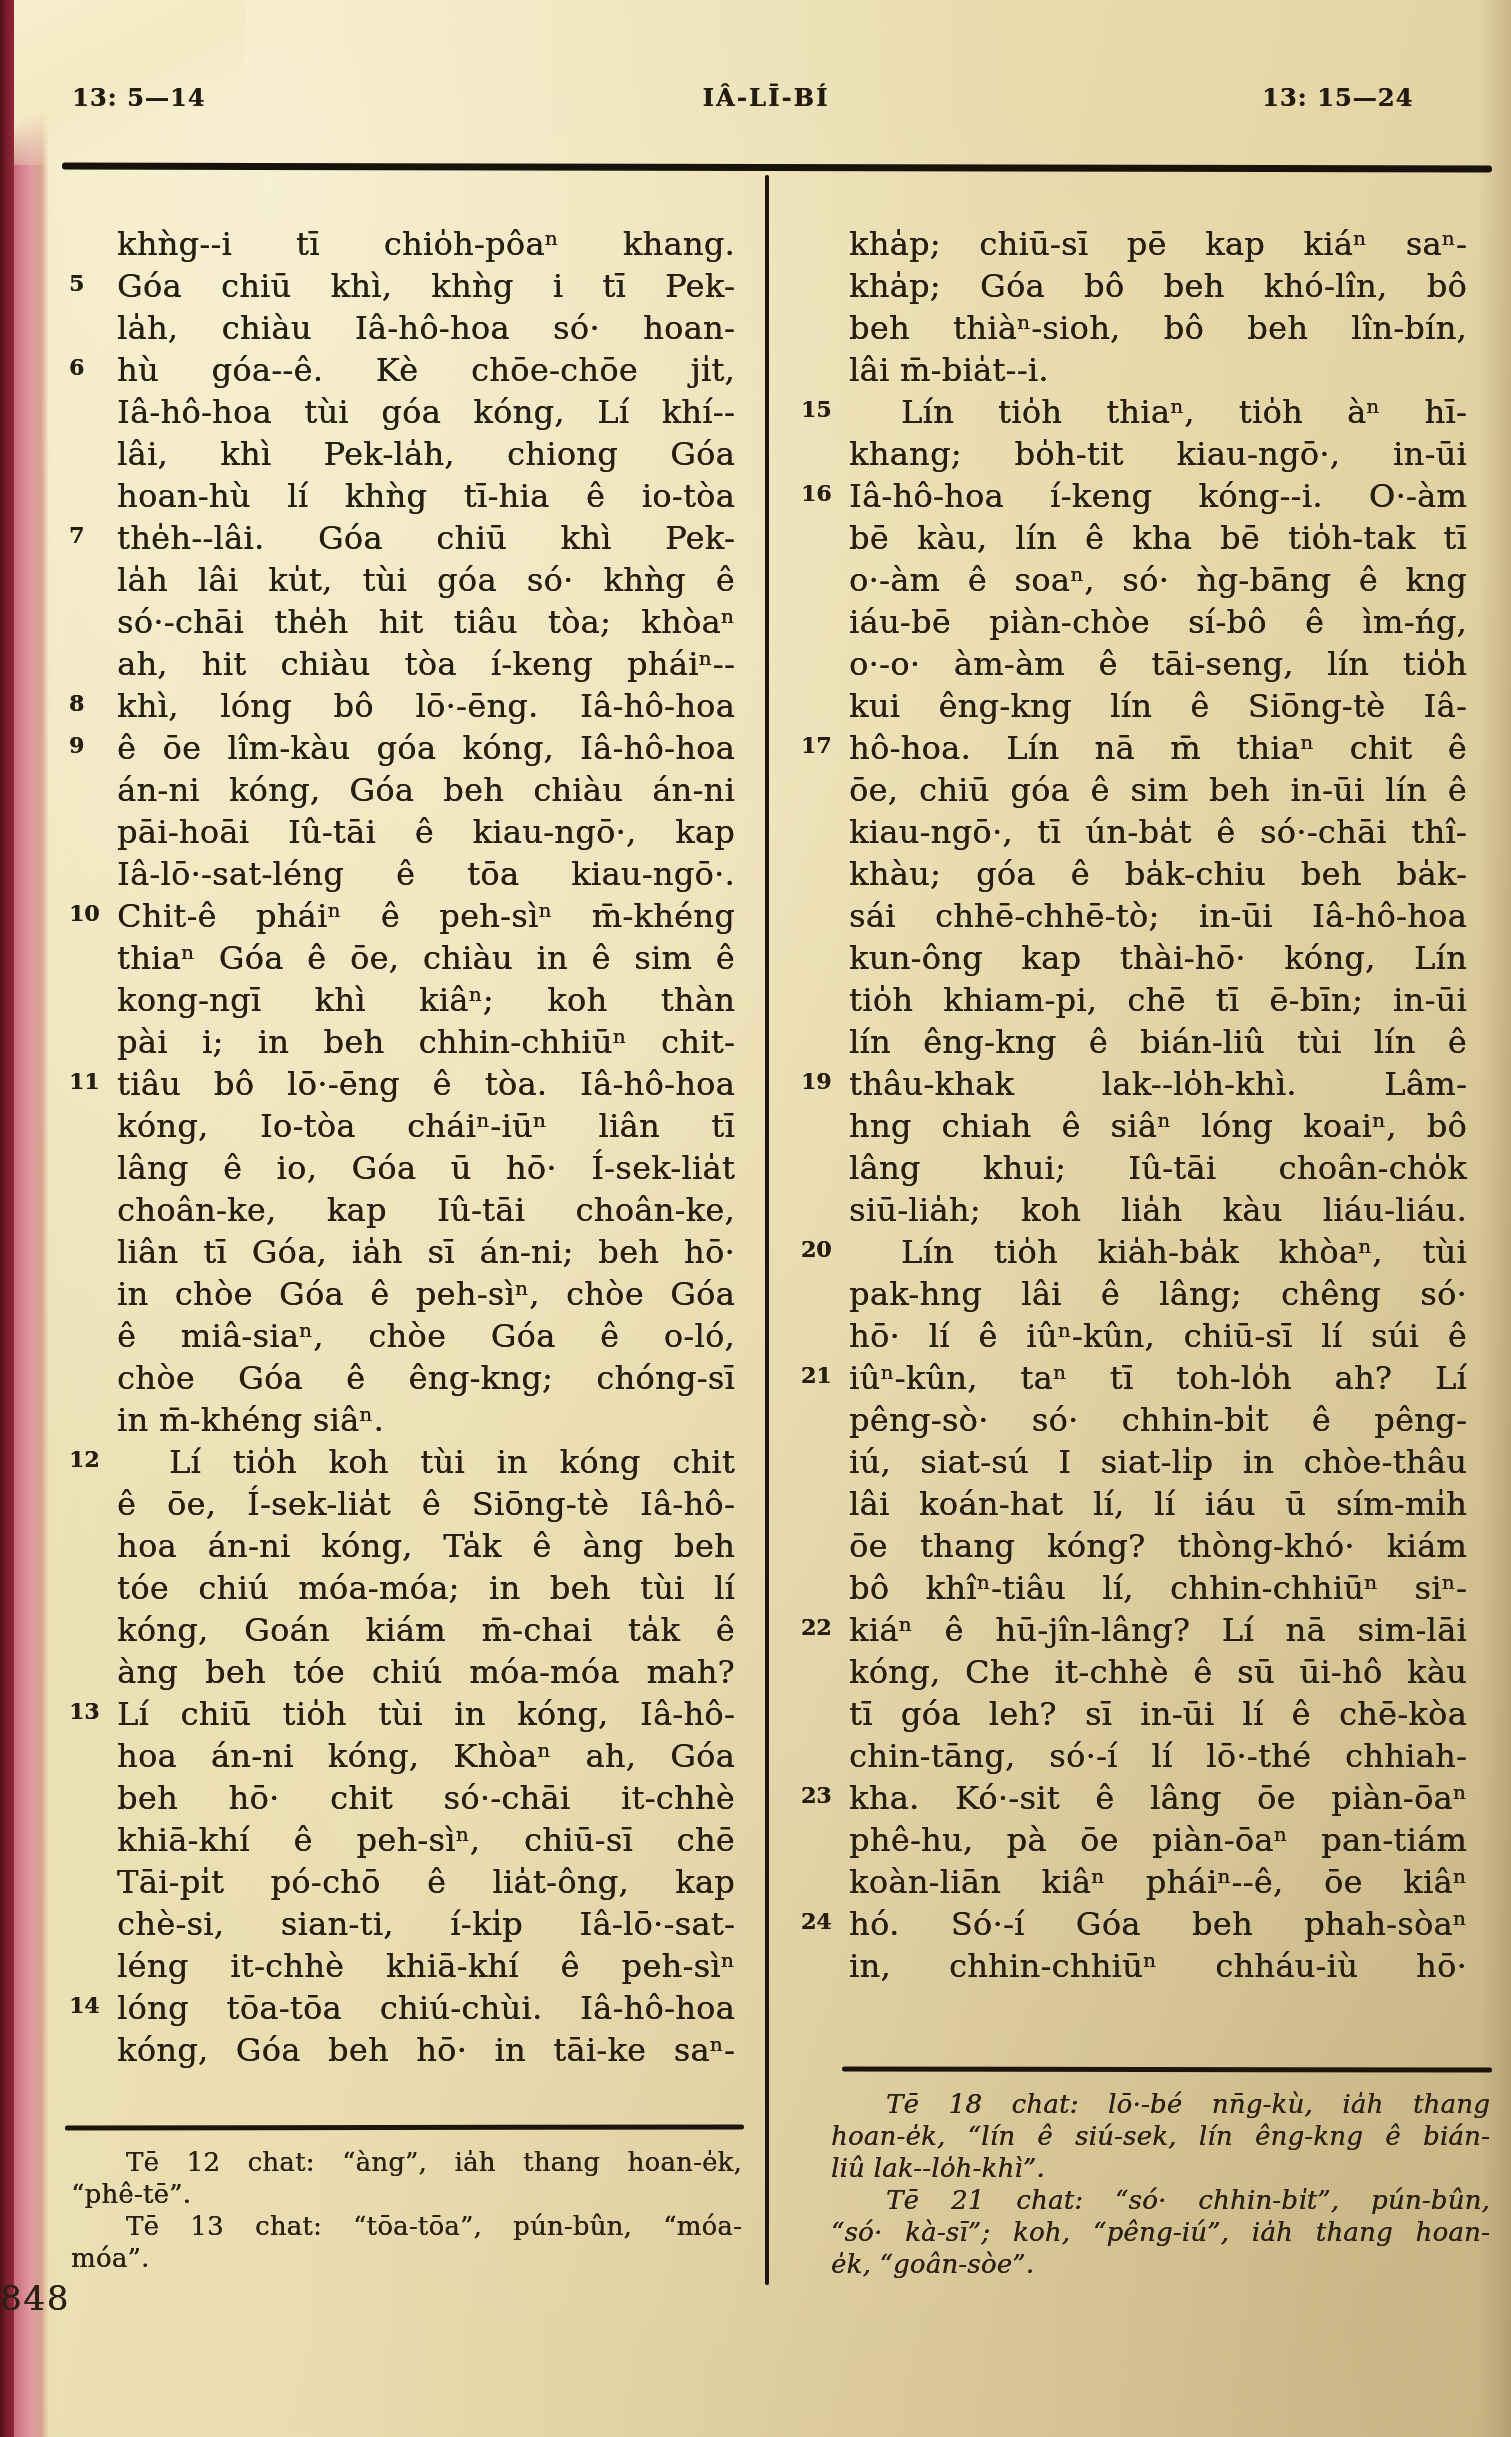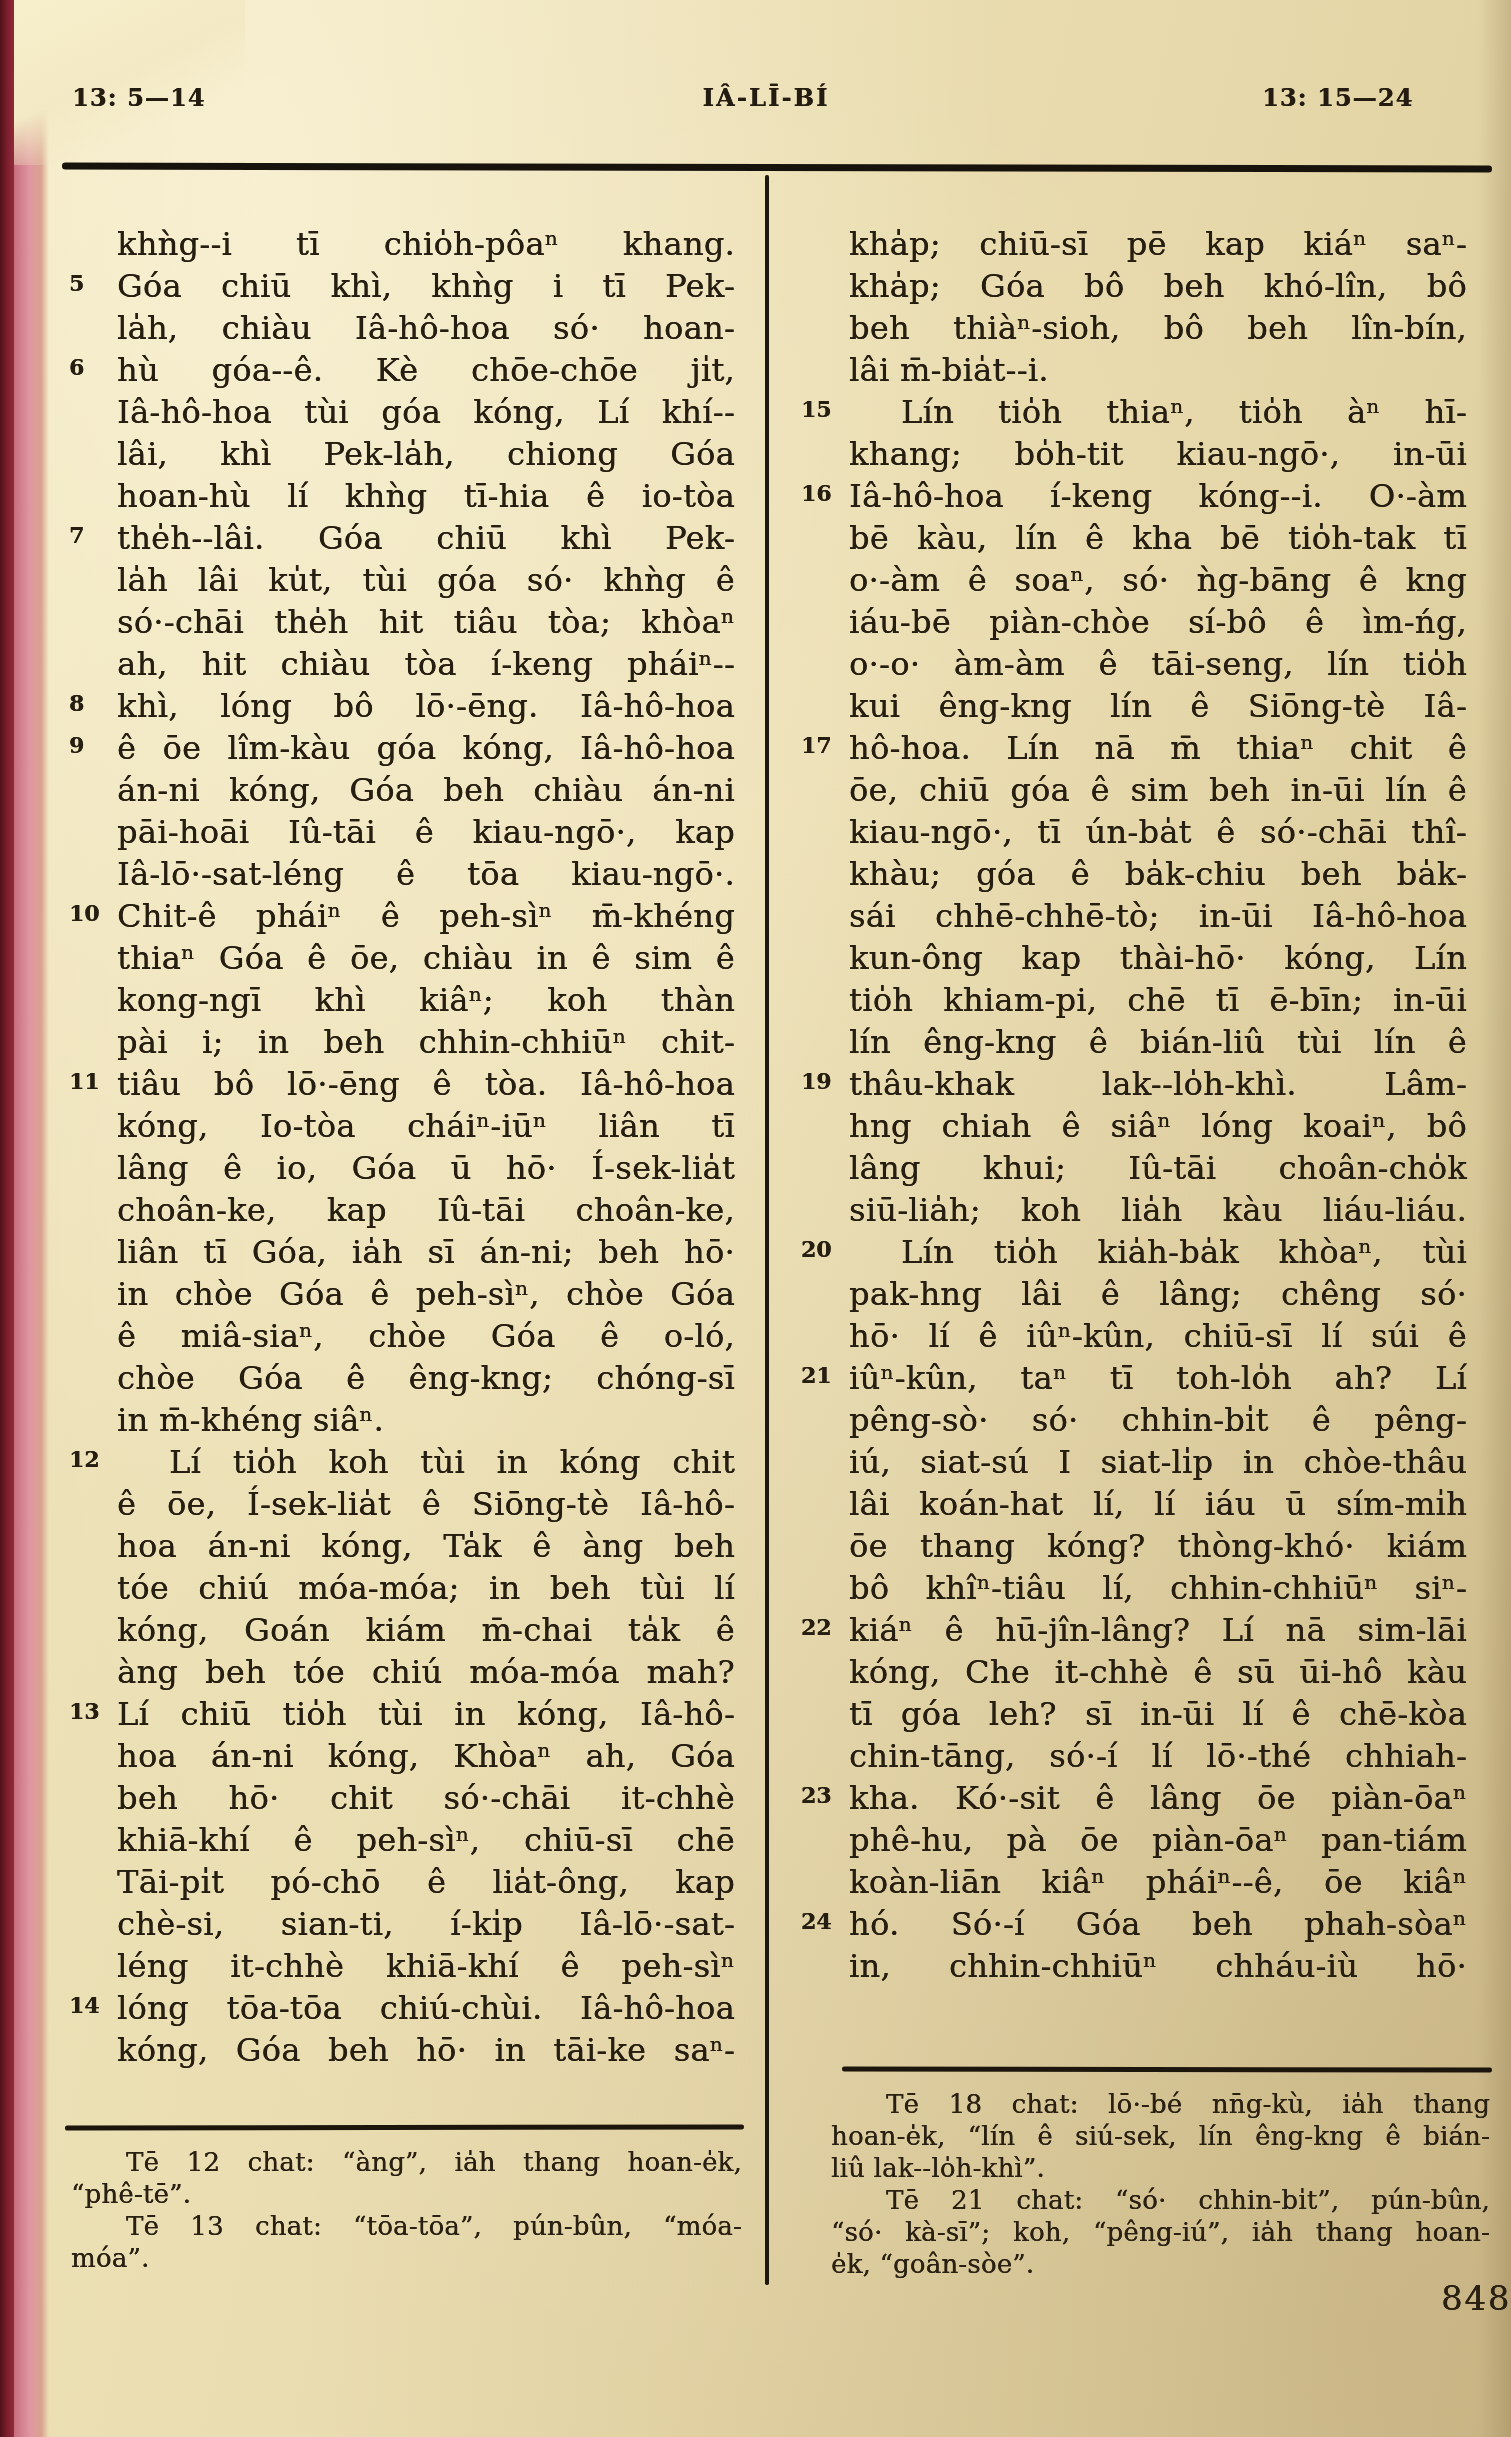--- a/index.html
+++ b/index.html
@@ -47,28 +47,28 @@
   .line.indent{padding-left:52px;}
   .vnum{position:absolute;left:-48px;top:-3.3px;width:40px;text-align:right;
     font-size:22px;font-weight:bold;line-height:42px;letter-spacing:0;}
 
   .fn-rule{position:absolute;height:5px;background:#1c150c;border-radius:2.2px;}
   #fn-rule-left{left:65px;top:2125px;width:679px;transform:rotate(-.1deg);}
   #fn-rule-right{left:842px;top:2067px;width:650px;transform:rotate(.1deg);}
 
   .fnotes{position:absolute;color:#2a2113;font-size:26px;}
   #fn-left{left:71px;top:2146px;width:671px;}
-  #fn-right{left:831px;top:2088px;width:659px;}
+  #fn-right{left:831px;top:2088px;width:659px;font-style:italic;}
   .fline{position:relative;height:32px;line-height:32px;
     text-align:justify;text-align-last:justify;
     letter-spacing:0.2px;text-shadow:0.3px 0 0 currentColor;}
   .fline.short{text-align-last:left;}
   .fline.indent{padding-left:55px;}
 
-  .pagenum{position:absolute;left:0;top:2278px;width:1511px;text-align:right;
+  .pagenum{position:absolute;left:0;top:2278px;width:1511px;text-align:left;
     font-size:34px;color:#2a2113;letter-spacing:1.7px;text-shadow:0.3px 0 0 currentColor;}
 </style>
 </head>
 <body>
 
 <div class="scan">
   <div class="spine"></div>
   <div class="page-edge"></div>
   <div class="corner"></div>
   <div class="right-shade"></div>

